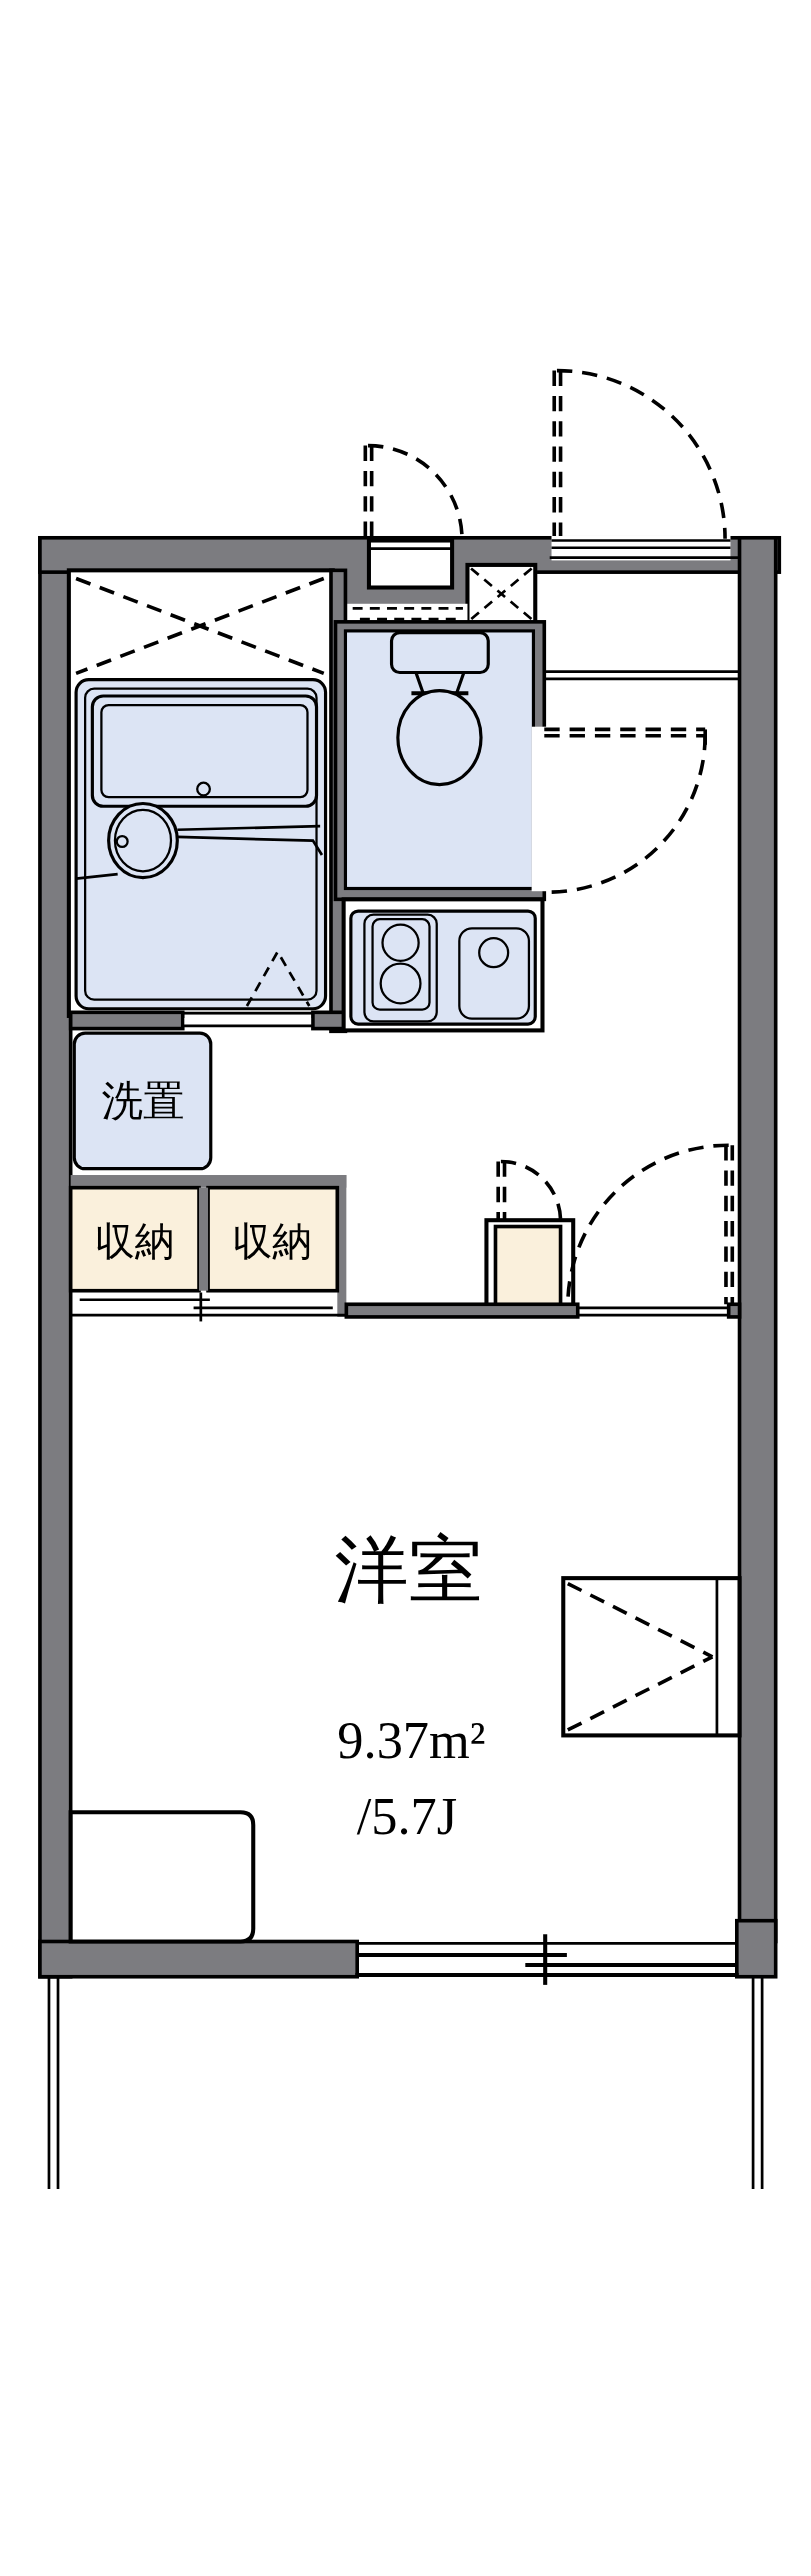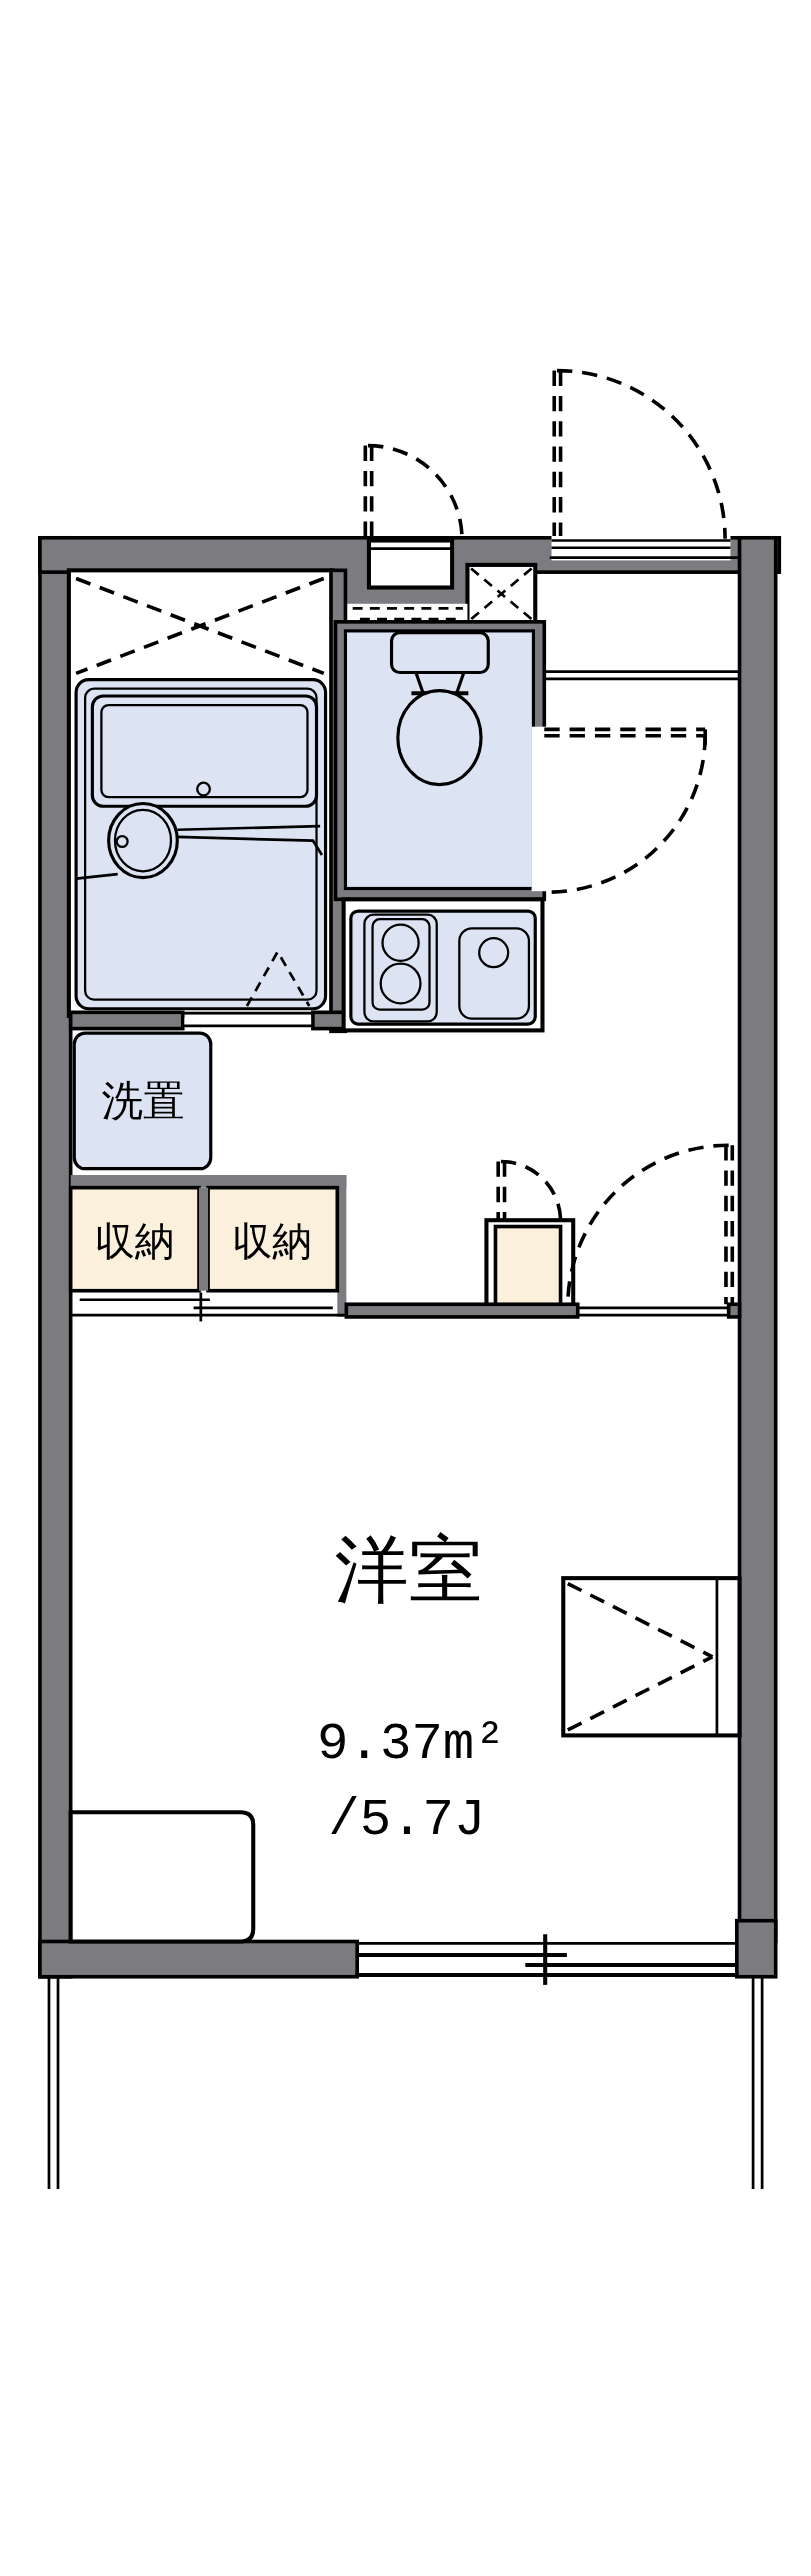--- a/index.html
+++ b/index.html
@@ -1,17 +1,17 @@
 <!DOCTYPE html>
 <html style="--c-wall: #7c7c80; --c-water: #dce4f4; --c-storage: #faf0dc; --c-bg: #ffffff;font-size:14.5px"><head>
 <meta charset="utf-8">
 <style>
   html,body{margin:0;padding:0;background:#fff;}
   #canvas{position:relative;width:812px;height:2189px;background:var(--c-bg,#fff);overflow:hidden;
-          font-family:Liberation Mono, monospace;}
+          font-family:Liberation Serif, serif;}
   svg{position:absolute;left:0;top:0;}
   .wall   {fill:var(--c-wall,#7c7c80); stroke:#000; stroke-width:4;}
   .wallq  {fill:var(--c-wall,#7c7c80); stroke:none;}
   .roomw  {fill:#fff; stroke:#000; stroke-width:4.5;}
   .white  {fill:#fff; stroke:none;}
   .fix    {fill:var(--c-water,#dce4f4); stroke:#000; stroke-width:3.5;}
   .fixthin{fill:none; stroke:#000; stroke-width:2.5;}
   .cream  {fill:var(--c-storage,#faf0dc); stroke:#000; stroke-width:4;}
   .ln     {stroke:#000; stroke-width:3; fill:none;}
   .lnT    {stroke:#000; stroke-width:4.5; fill:none;}

